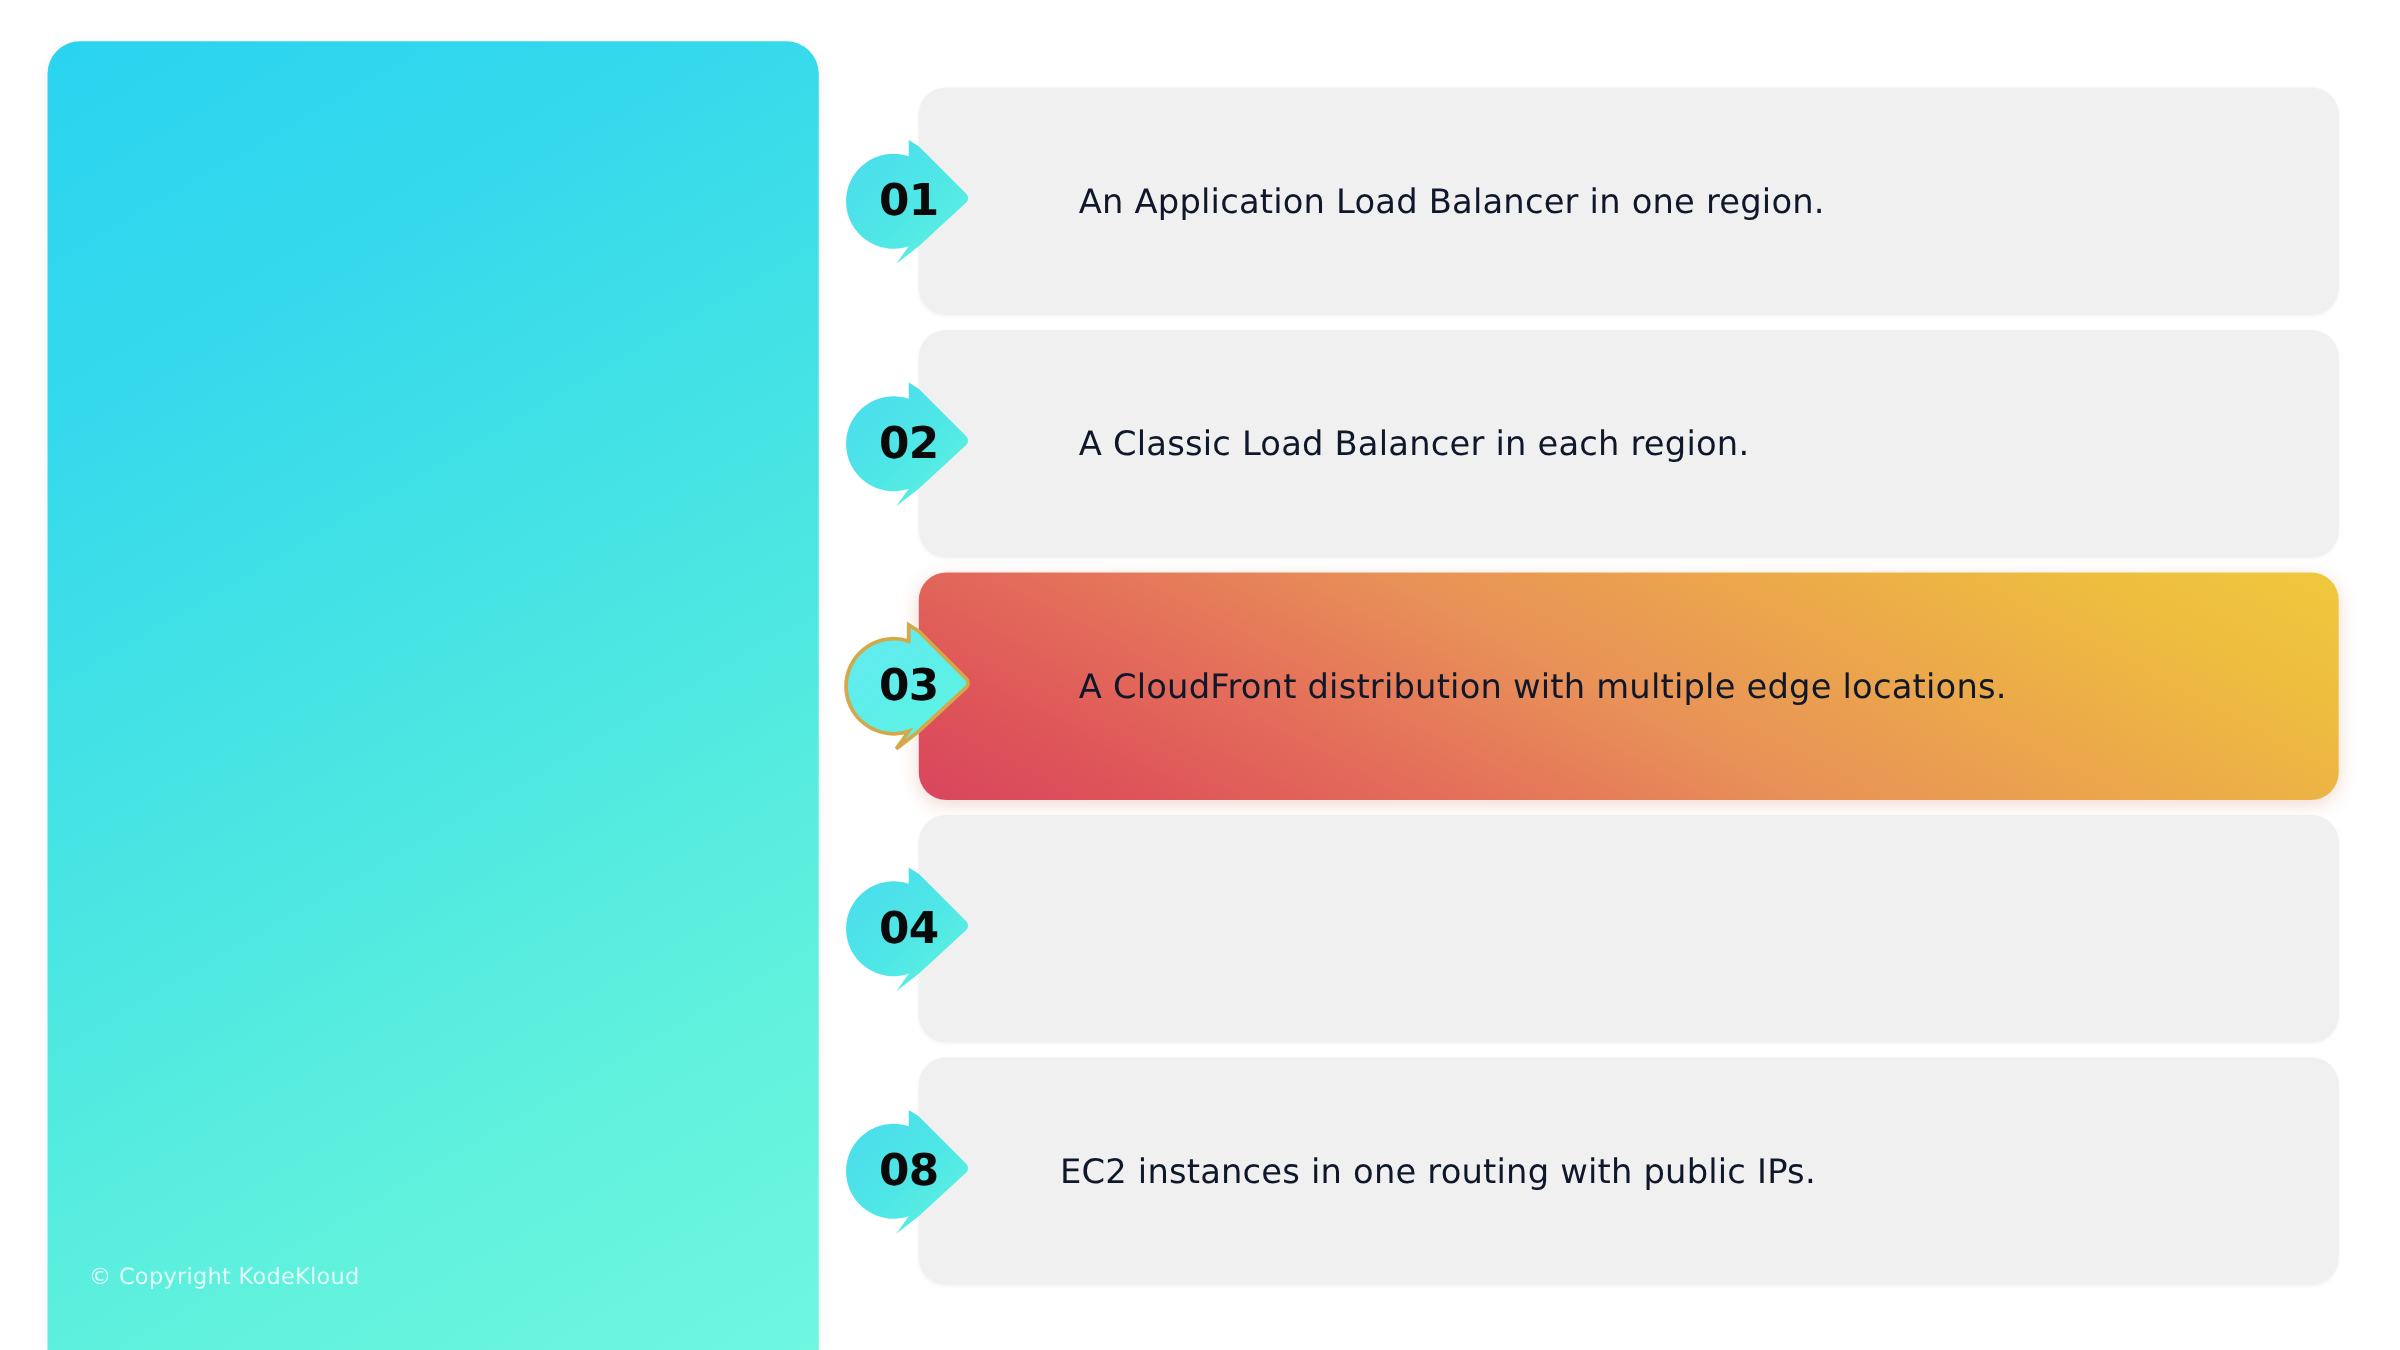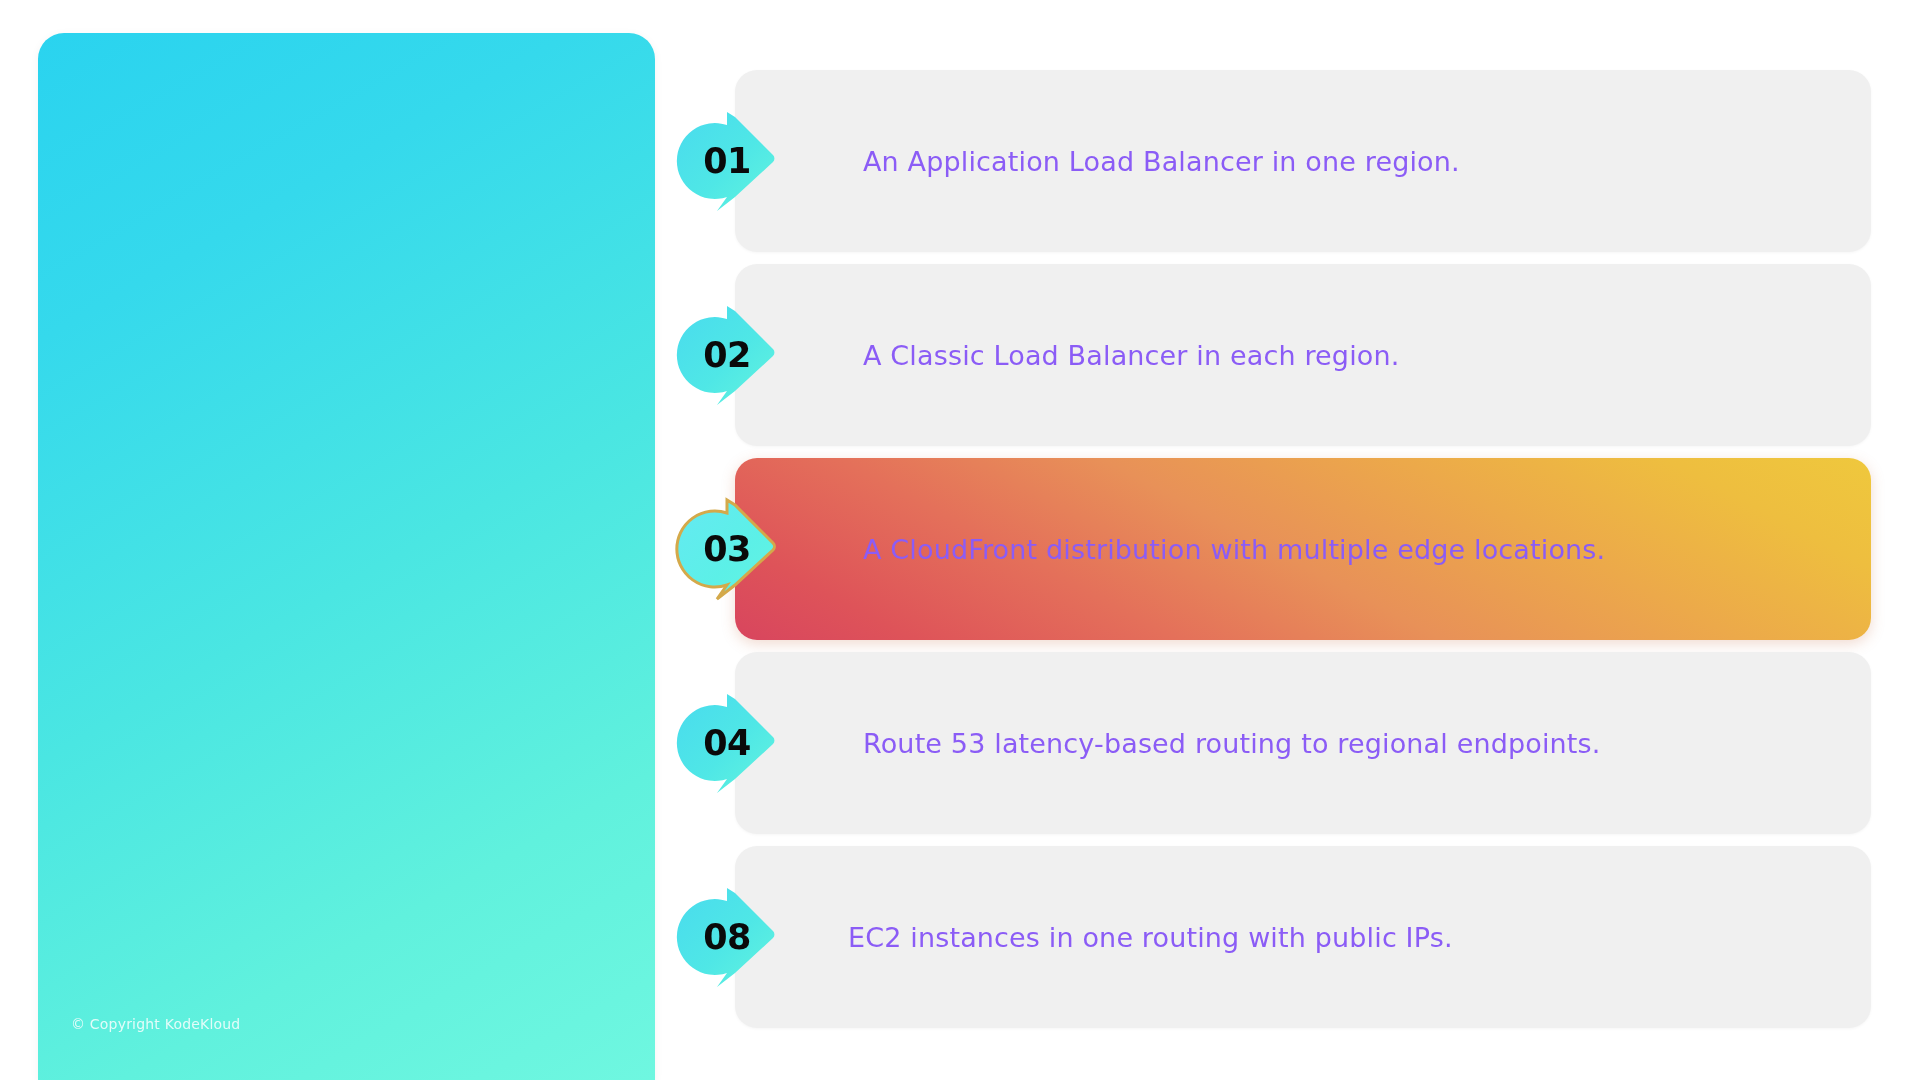--- a/index.html
+++ b/index.html
@@ -54,21 +54,21 @@
     color: #07131a;
     font-weight: 700;
     margin: 44px 0 0 0;
     letter-spacing: 0.1px;
   }
 
   .copyright {
     position: absolute;
     left: 33px;
     bottom: 48px;
-    font-size: 14px;
+    font-size: 18px;
     color: rgba(255,255,255,0.82);
     letter-spacing: 0.2px;
   }
 
   
   .options {
     position: absolute;
     left: 735px;
     top: 70px;
     width: 1136px;
@@ -140,21 +140,21 @@
   }
 
   .option-label {
     position: absolute;
     left: 128px;
     top: 0;
     height: 182px;
     display: flex;
     align-items: center;
     font-size: 27px;
-    color: #8b5cf6;
+    color: #0f172a;
     letter-spacing: 0.15px;
     padding-right: 40px;
   }
 
   .option-row.shift-left .option-label {
     left: 113px;
   }
 </style>
 </head>
 <body>
@@ -229,21 +229,20 @@
             <linearGradient id="bg4" x1="0" y1="0" x2="1" y2="1">
               <stop offset="0%" stop-color="#49dbee"></stop>
               <stop offset="55%" stop-color="#4fe7e6"></stop>
               <stop offset="100%" stop-color="#63f4de"></stop>
             </linearGradient>
           </defs>
           <path d="M39,1 L39,14 A38,38 0 1 0 39,86 L29,100 L47,86 L85,51 A5,5 0 0 0 85,44 L47,6 Z" fill="url(#bg4)"></path>
         </svg>
         <div class="badge-number">04</div>
       </div>
-      <div class="option-label">Route 53 latency-based routing to regional endpoints.</div>
     </div>
 
     <div class="option-row shift-left">
       <div class="option-card"></div>
       <div class="badge">
         <svg viewBox="0 0 100 100" xmlns="http://www.w3.org/2000/svg">
           <defs>
             <linearGradient id="bg5" x1="0" y1="0" x2="1" y2="1">
               <stop offset="0%" stop-color="#49dbee"></stop>
               <stop offset="55%" stop-color="#4fe7e6"></stop>

